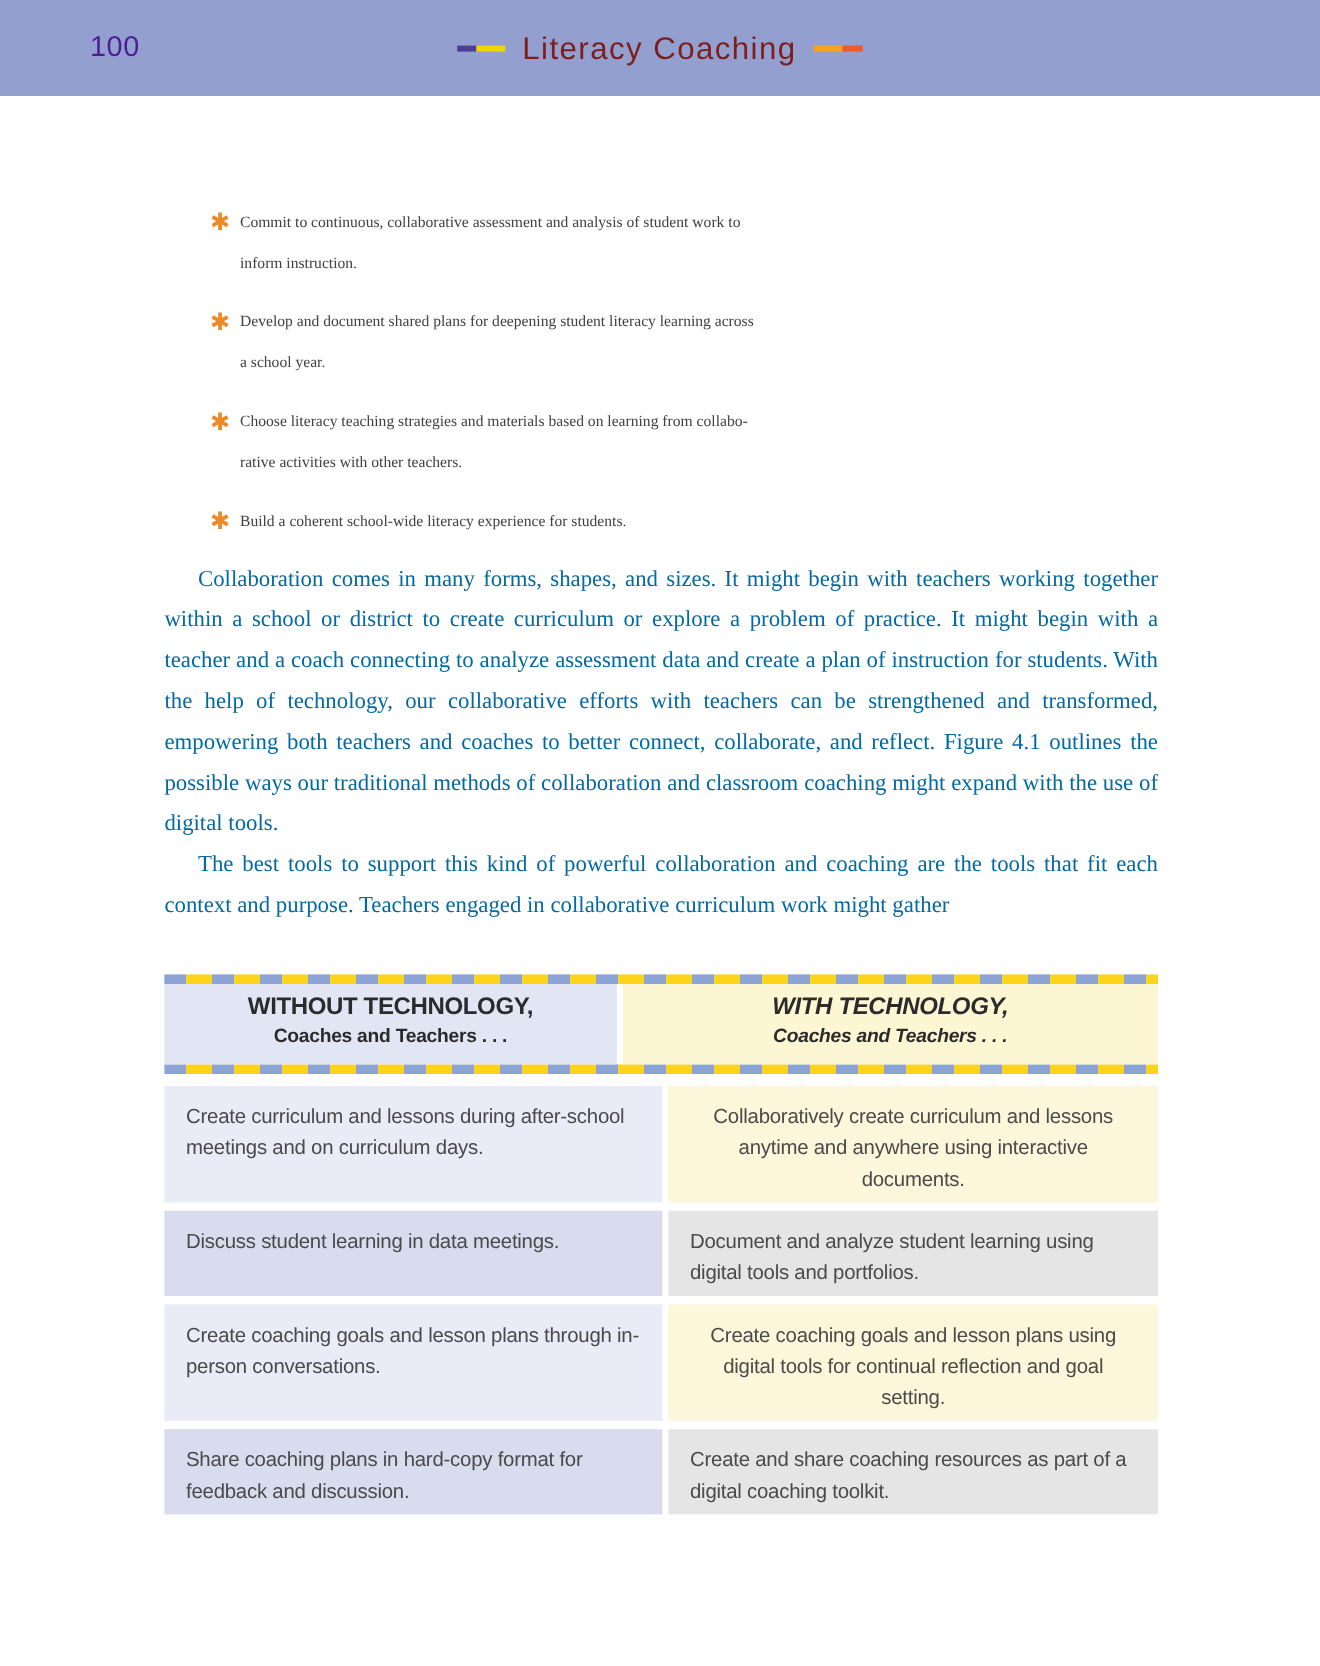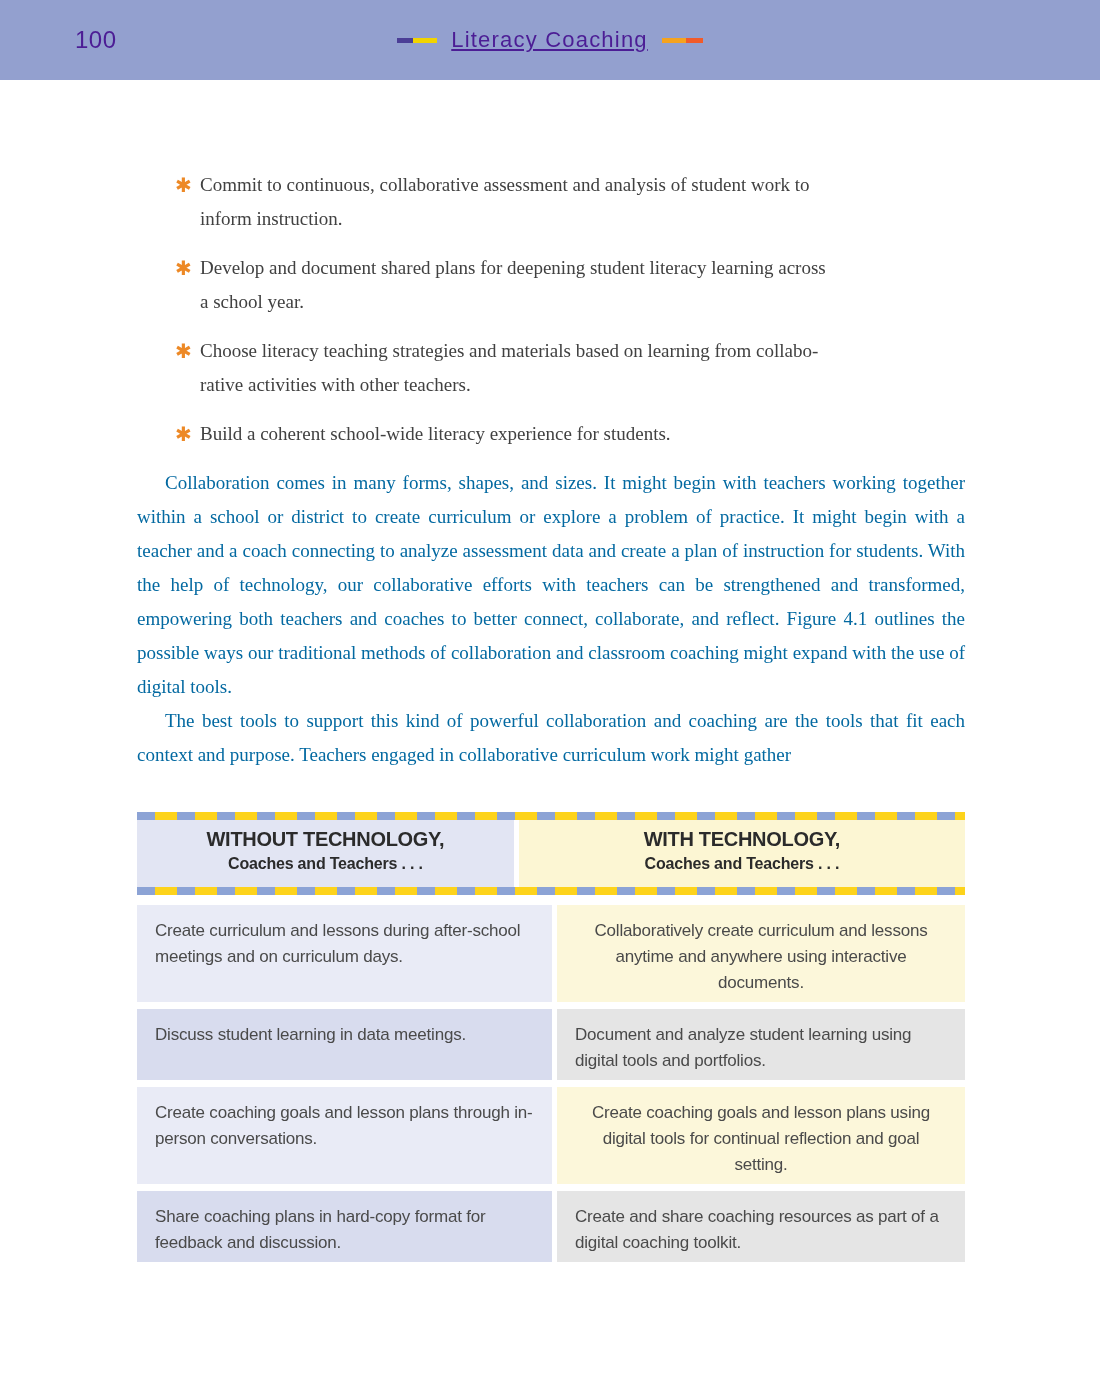--- a/index.html
+++ b/index.html
@@ -22,39 +22,39 @@
     color:#4c1d95;font-family:"Liberation Sans", sans-serif;
     font-size:24px;letter-spacing:0.5px;font-weight:400;
   }
   .runhead{display:flex;align-items:center;}
   .dash{display:inline-block;height:5px;}
   .dash-purple{width:16px;background:#4b3e96;}
   .dash-yellow{width:24px;background:#f2d400;margin-right:14px;}
   .dash-orange{width:24px;background:#f5a31f;margin-left:14px;}
   .dash-red{width:17px;background:#f15b2a;}
   .runhead-title{
-    color:#4c1d95;font-family:"Liberation Sans", sans-serif;
-    font-size:22px;letter-spacing:1.2px;font-weight:400;text-decoration:underline;
+    color:#7f1d1d;font-family:"Liberation Sans", sans-serif;
+    font-size:26px;letter-spacing:1.2px;font-weight:400;
   }
 
   
   .content{padding:88px 135px 0 137px;}
 
   ul.bullets{list-style:none;margin:0;padding:0 0 0 38px;}
   ul.bullets li{
     display:flex;align-items:flex-start;
     margin:0 0 15px 0;
   }
   .asterisk{
     flex:0 0 25px;color:#ed8926;font-family:"DejaVu Sans", sans-serif;
     font-size:20px;line-height:34px;
   }
   .bullet-text{
     white-space:pre-line;
-    font-size:19px;line-height:34px;color:#414141;
+    font-size:13px;line-height:34px;color:#414141;
   }
 
   .para{
     margin:0;font-size:19px;line-height:34px;color:#0369a1;
     text-align:justify;text-indent:28px;
   }
   .para.first{margin-top:10px;}
 
   
   figure{margin:40px 0 0 0;padding:0;}
@@ -65,21 +65,21 @@
       #8ca3d5 0px, #8ca3d5 18px,
       #fdd31b 18px, #fdd31b 40px);
   }
   .hdr-row{display:flex;gap:5px;}
   .cell{box-sizing:border-box;font-family:"Liberation Sans", sans-serif;}
   .hdr{
     width:415px;min-height:67px;
     display:flex;flex-direction:column;align-items:center;justify-content:flex-start;
     padding:8px 10px;
   }
-  .hdr.right-col{width:492px;}
+  .hdr.right-col{width:492px;font-style:italic;}
   .hdr-title{
     font-size:20px;font-weight:700;color:#2b2b2b;letter-spacing:-0.3px;
   }
   .hdr-sub{
     font-size:16px;font-weight:700;color:#2b2b2b;margin-top:4px;letter-spacing:-0.2px;
   }
   .bg-lav-hdr{background:#e2e5f3;}
   .bg-yel-hdr{background:#fcf6d3;}
 
   .rows{margin-top:10px;display:flex;flex-direction:column;gap:7px;}

